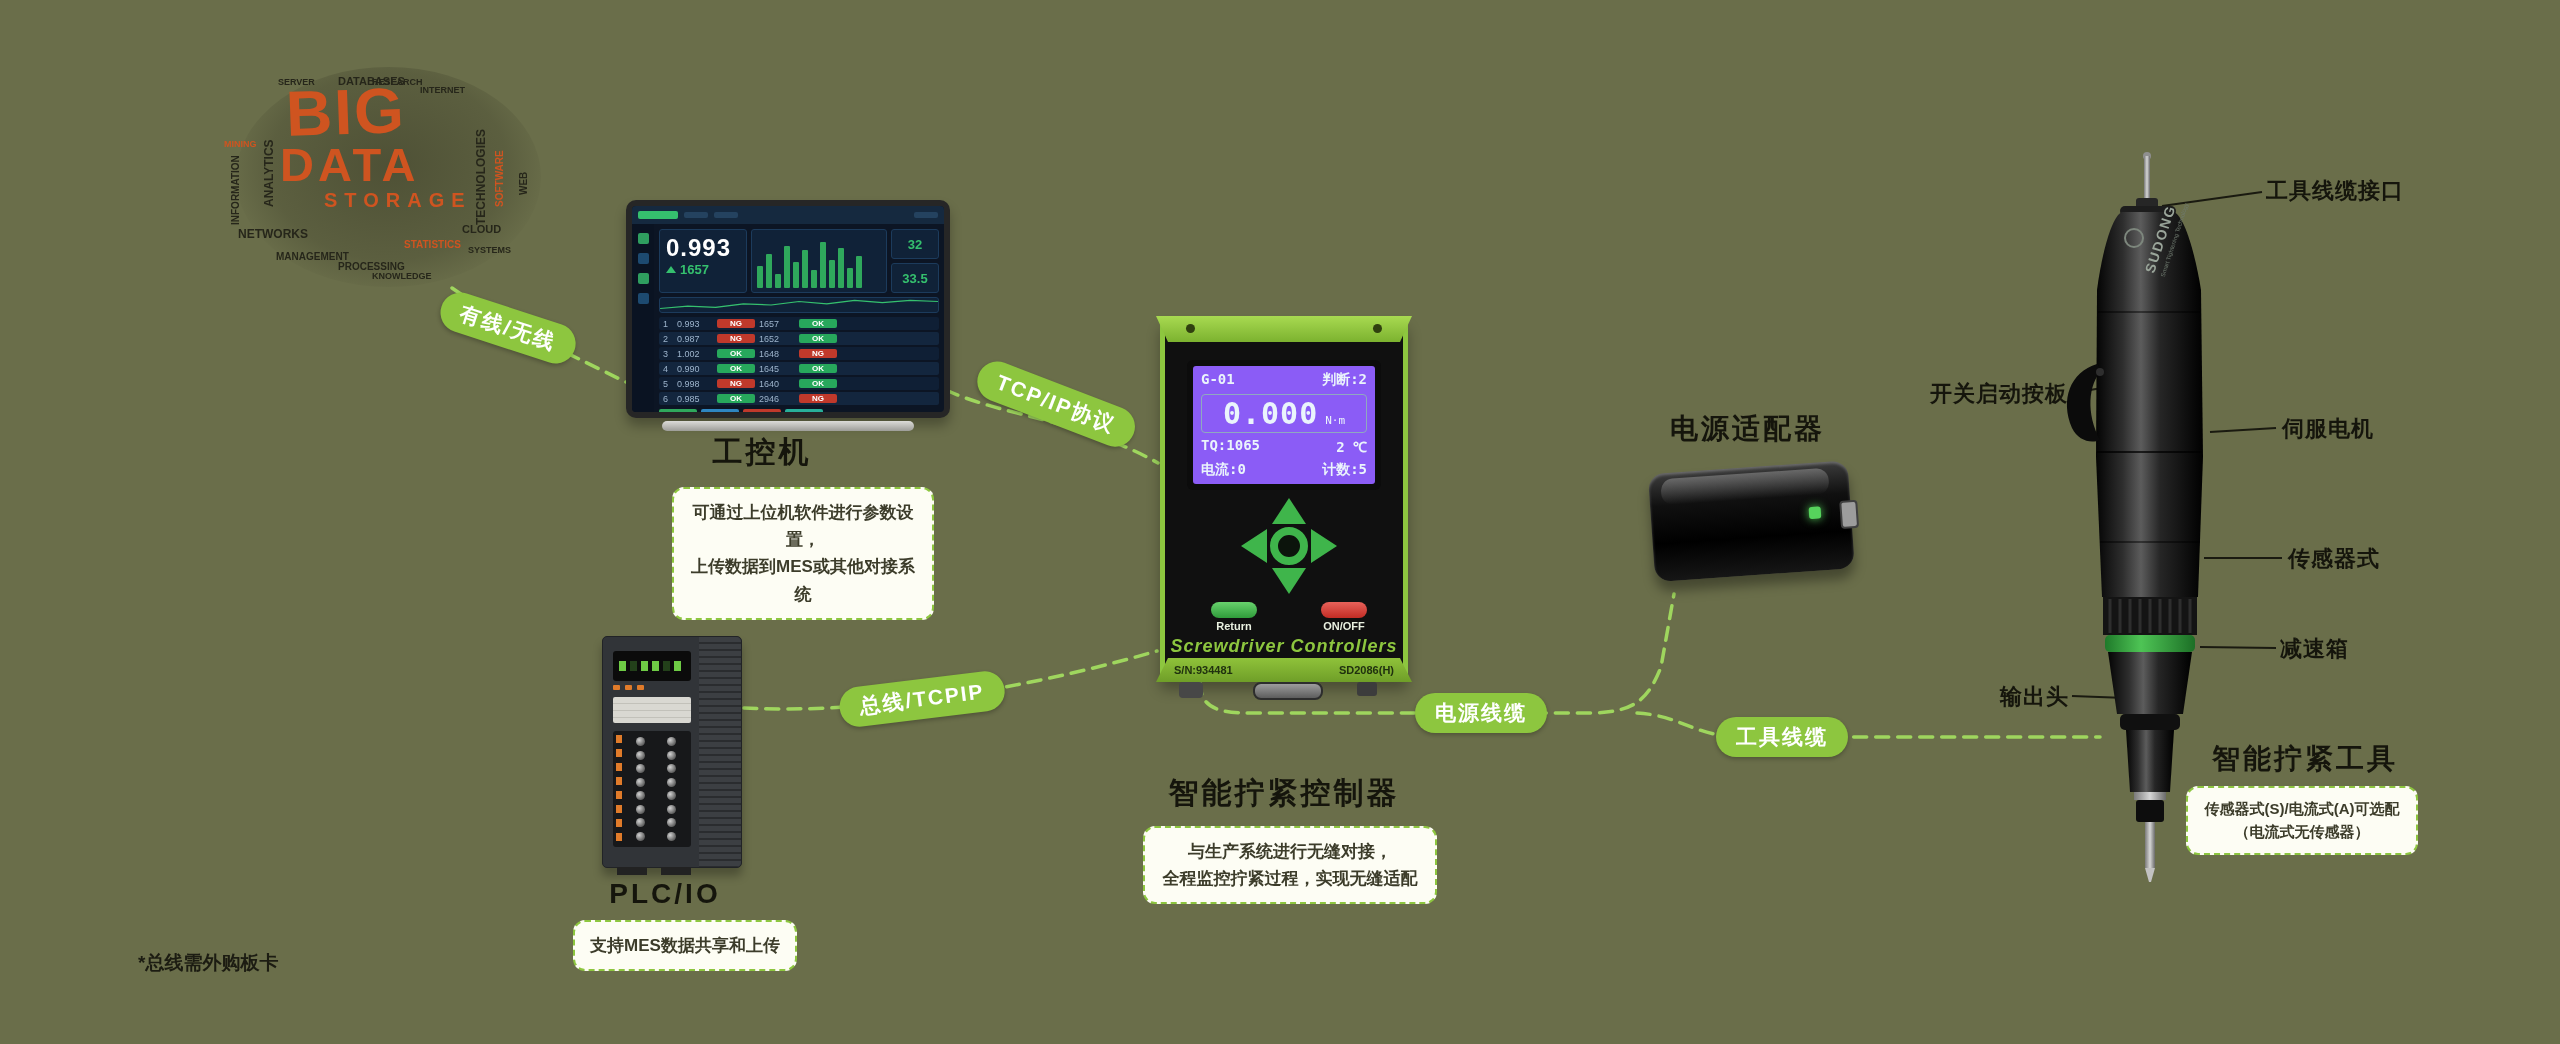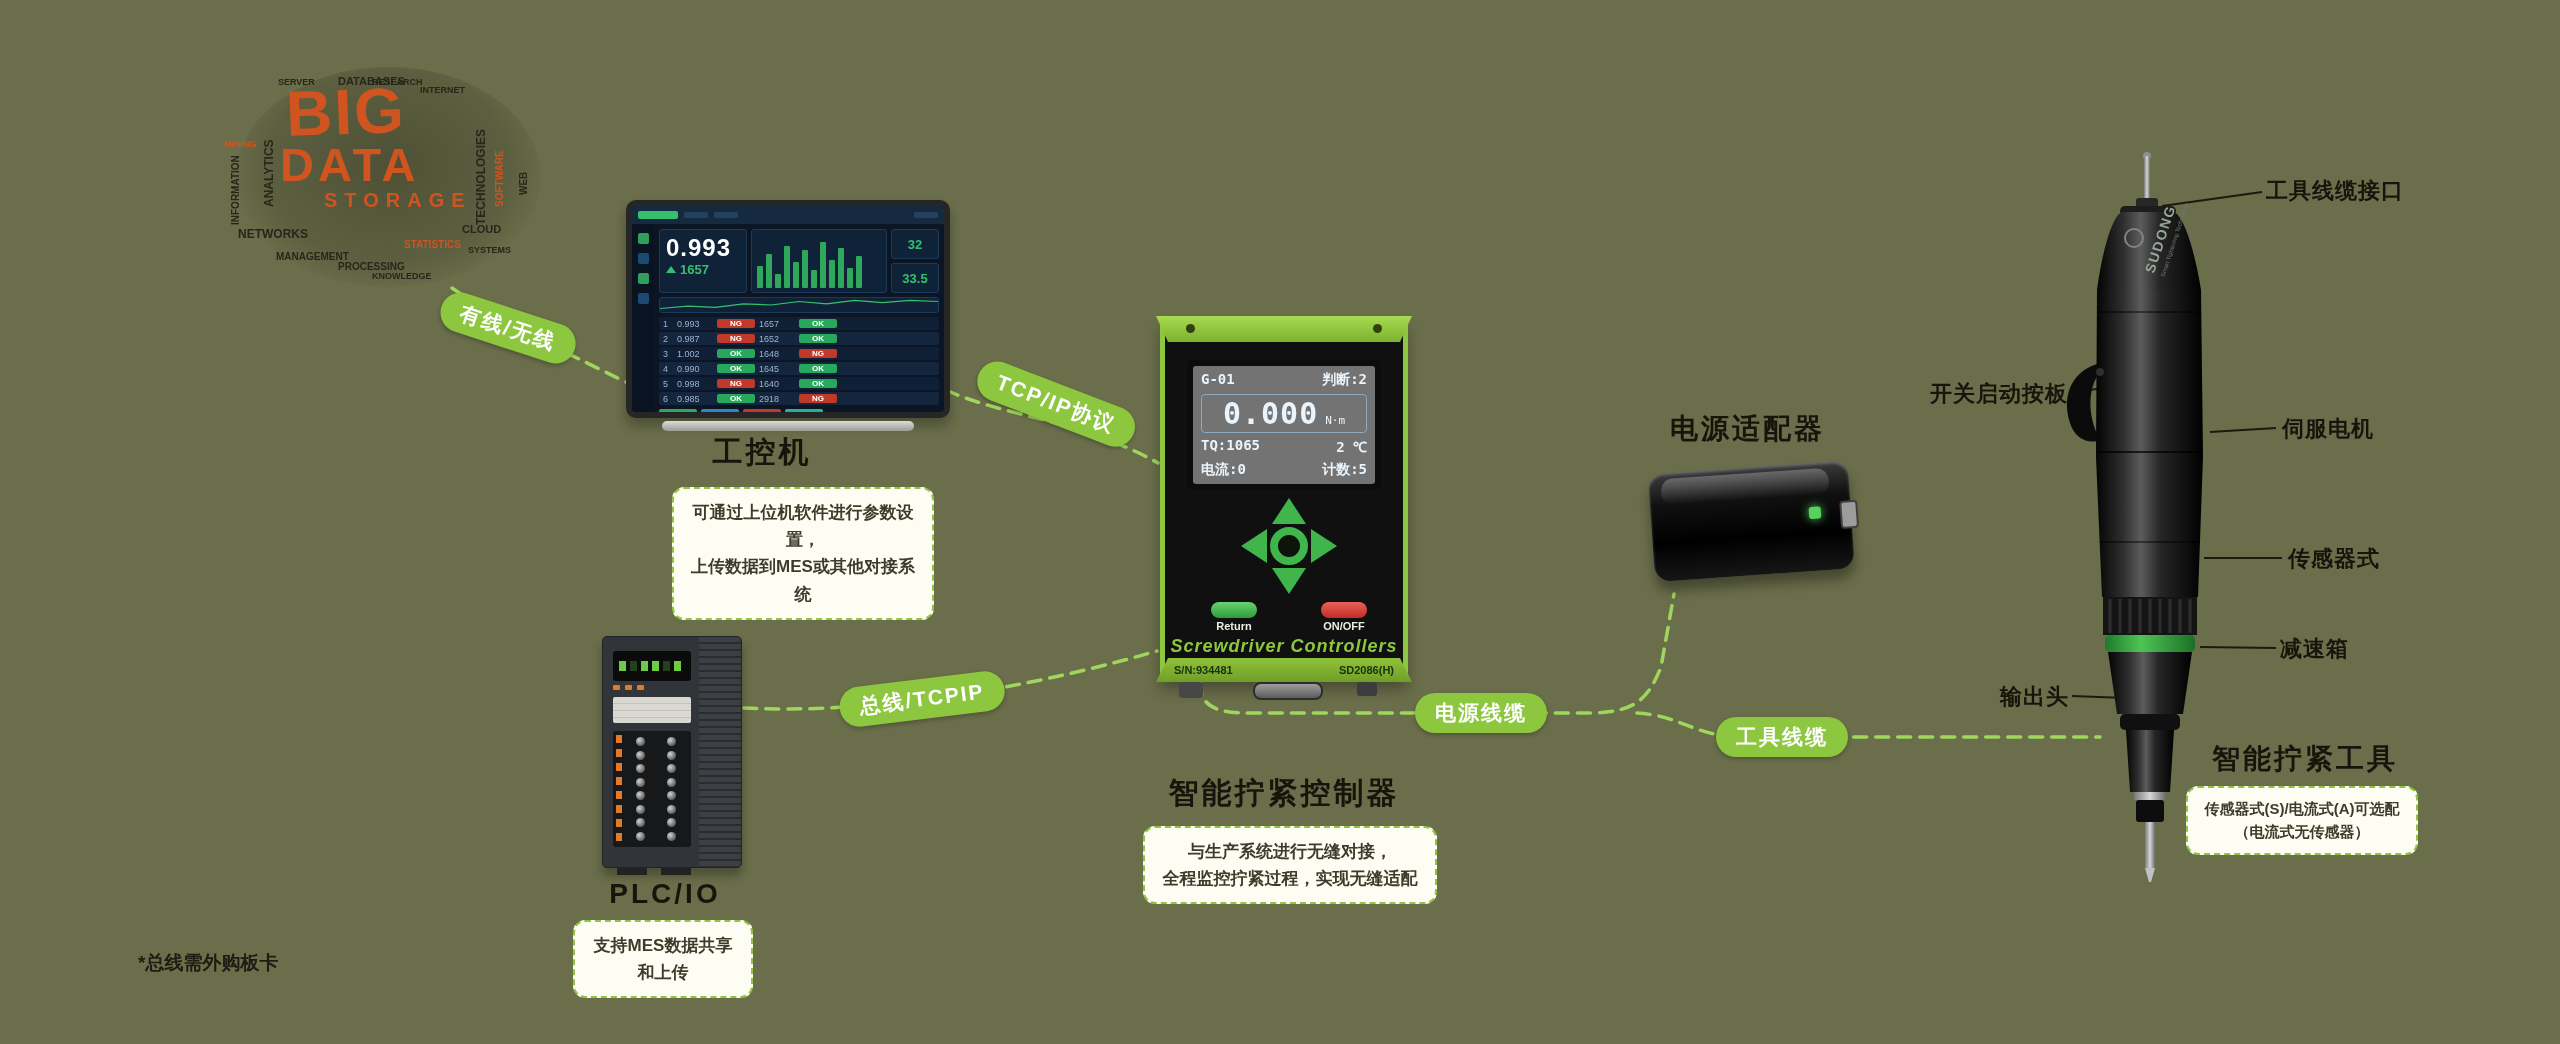--- a/index.html
+++ b/index.html
@@ -94,21 +94,21 @@
                 border-left:5px solid var(--accent,#8dc63f); border-right:5px solid var(--accent,#8dc63f); border-radius:6px;
                 box-shadow:0 10px 14px rgba(0,0,0,.3); }
   .ctrl-topcap { position:absolute; left:-9px; right:-9px; top:-2px; height:26px;
                  background:linear-gradient(180deg,#a8da51,#7cb22f); clip-path:polygon(0 0,100% 0,calc(100% - 12px) 100%,12px 100%); }
   .ctrl-topcap u { position:absolute; top:8px; width:9px; height:9px; border-radius:50%; background:#30400f; }
   .ctrl-topcap u.s1 { left:30px; } .ctrl-topcap u.s2 { right:30px; }
   .ctrl-bottomcap { position:absolute; left:-9px; right:-9px; bottom:-2px; height:24px;
                     background:linear-gradient(180deg,#8fc23a,#6f9e28); clip-path:polygon(12px 0,calc(100% - 12px) 0,100% 100%,0 100%);
                     display:flex; justify-content:space-between; padding:0 18px; font-size:11px; font-weight:bold; color:#20310f; line-height:24px; }
   .ctrl-lcd { position:absolute; left:22px; top:42px; width:194px; height:130px; background:#0c0c0c; border-radius:6px; padding:6px; }
-  .lcd-screen { height:100%; background:#737373; border-radius:3px; padding:5px 8px; display:flex; flex-direction:column;
+  .lcd-screen { height:100%; background:#8b5cf6; border-radius:3px; padding:5px 8px; display:flex; flex-direction:column;
                 justify-content:space-between; font-family:"DejaVu Sans Mono",monospace; color:#eaf4fc; }
   .lcd-row { display:flex; justify-content:space-between; font-size:14px; font-weight:bold; }
   .lcd-value-box { border:1.5px solid #8fa9bf; border-radius:4px; display:flex; align-items:baseline; justify-content:center; gap:7px; padding:1px 4px; }
   .lcd-value { font-size:30px; font-weight:bold; letter-spacing:1px; }
   .lcd-unit { font-size:11px; }
   .dpad { position:absolute; left:76px; top:180px; width:96px; height:96px; }
   .arr { position:absolute; width:0; height:0; }
   .arr-up    { left:31px; top:0;    border-left:17px solid transparent; border-right:17px solid transparent; border-bottom:26px solid #3fb54b; }
   .arr-down  { left:31px; bottom:0; border-left:17px solid transparent; border-right:17px solid transparent; border-top:26px solid #3fb54b; }
   .arr-left  { left:0; top:31px;    border-top:17px solid transparent; border-bottom:17px solid transparent; border-right:26px solid #3fb54b; }
@@ -296,21 +296,21 @@
                 <span class="cell-i">5</span>
                   <span class="cell-v">0.998</span>
                 <span class="pill-s" style="background: rgb(192, 57, 43);">NG</span>
                 <span class="cell-v">1640</span>
                 <span class="pill-s" style="background: rgb(39, 168, 92);">OK</span>
               </div>
               <div class="tbl-row">
                 <span class="cell-i">6</span>
                   <span class="cell-v">0.985</span>
                 <span class="pill-s" style="background: rgb(39, 168, 92);">OK</span>
-                <span class="cell-v">2918</span>
+                <span class="cell-v">2946</span>
                 <span class="pill-s" style="background: rgb(192, 57, 43);">NG</span>
               </div>
             </div>
             <div class="scr-bottom">
               <s style="background: rgb(47, 168, 92);"></s>
               <s style="background: rgb(46, 134, 193);"></s>
               <s style="background: rgb(192, 57, 43);"></s>
               <s style="background: rgb(40, 176, 154);"></s>
             </div>
           </div>
@@ -407,21 +407,21 @@
         <b></b>
         <b></b>
         <b></b>
         <b></b>
         <b></b>
     </div>
     <i class="plc-feet"></i>
     <i class="plc-feet2"></i>
   </div>
   <div class="title md" style="left:600px; top:878px; width:130px;">PLC/IO</div>
-  <div class="callout" style="left:573px; top:920px; width:180px;text-align:center;">
+  <div class="callout" style="left:573px; top:920px; width:224px;text-align:center;">
     <div>支持MES数据共享和上传</div>
   </div>
 
   <div class="title md" style="left:1655px; top:410px; width:185px;">电源适配器</div>
   <div class="adapter">
     <div class="adapter-body">
       <i class="adapter-shine"></i>
       <i class="adapter-led"></i>
       <i class="adapter-socket"></i>
     </div>

